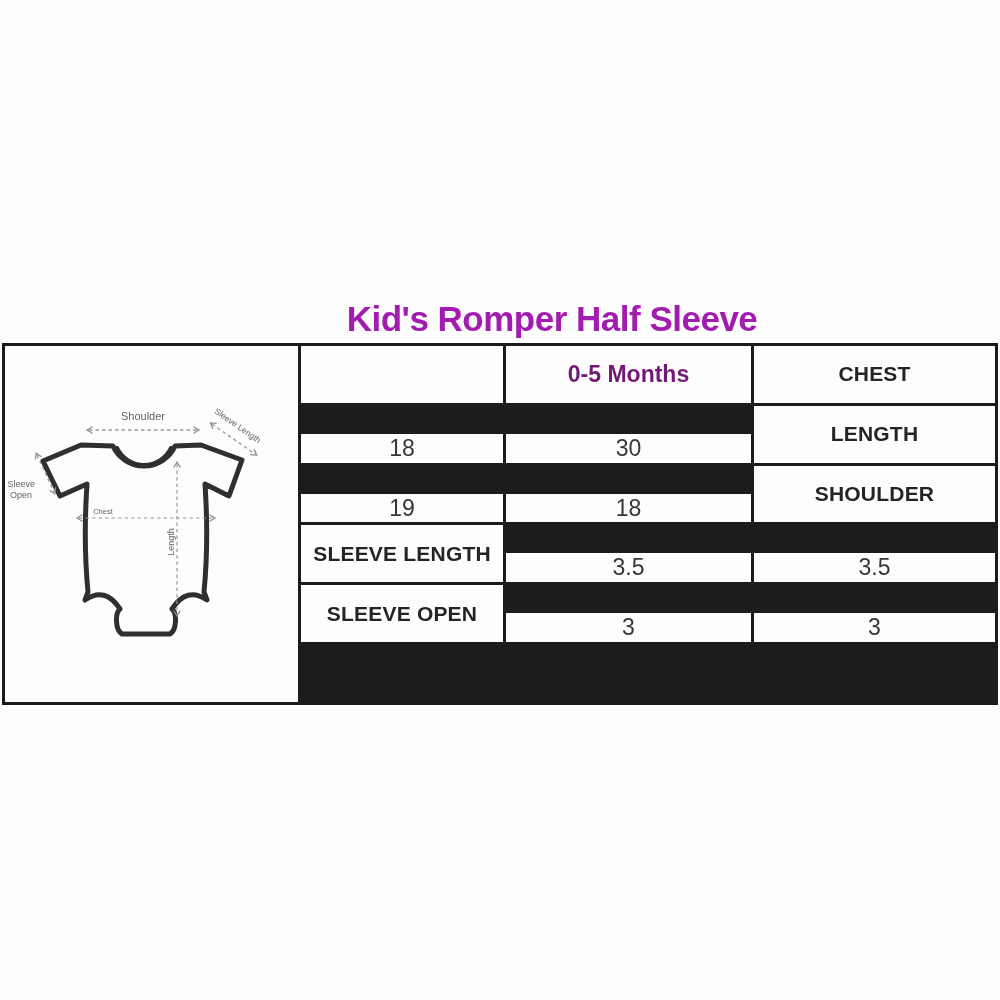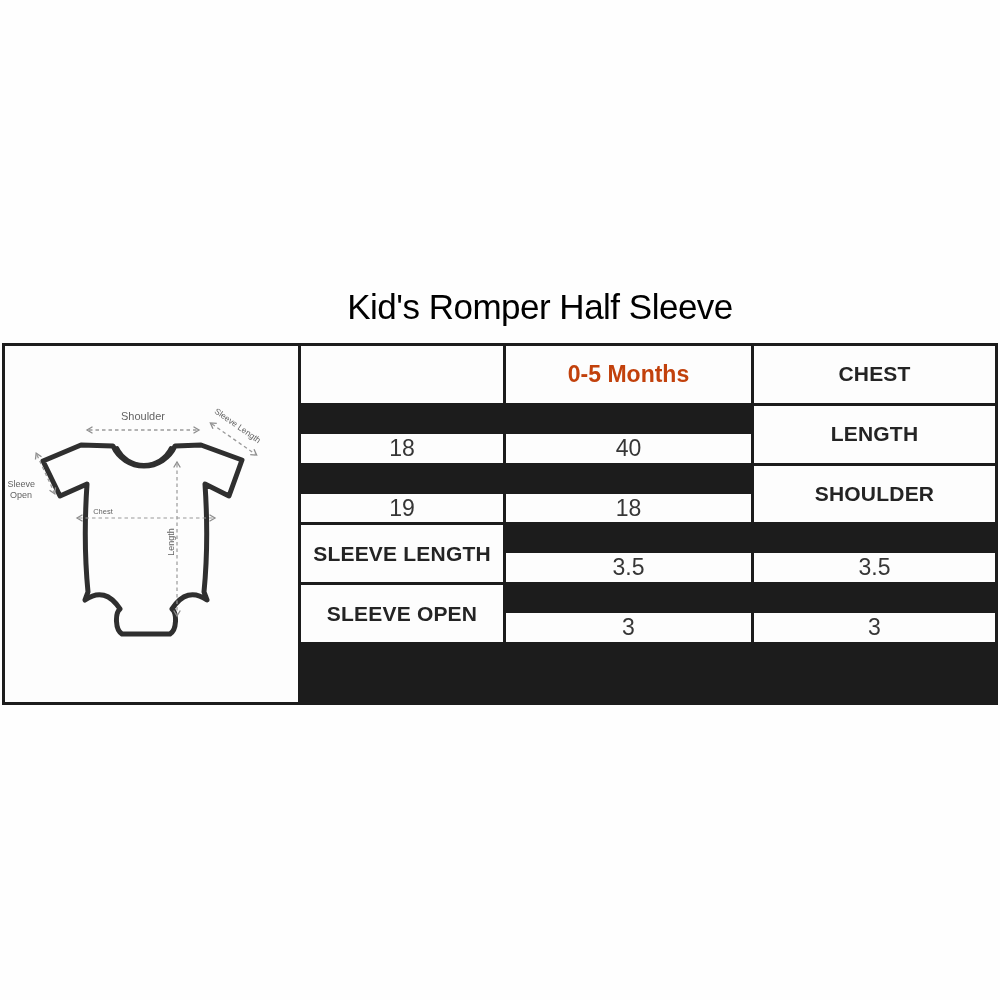--- a/index.html
+++ b/index.html
@@ -8,25 +8,25 @@
     background: #ffffff;
     font-family: "Liberation Sans", sans-serif;
     position: relative;
     color: #2b2b2b;
   }
   .page { position: absolute; inset: 0; background: #fefefe; }
   .title {
     position: absolute;
     left: 540px; top: 287px;
     transform: translateX(-50%);
-    margin: 0;
+    margin: 12px;
     font-size: 35px;
-    font-weight: 400;
+    font-weight: 700;
     letter-spacing: -0.5px;
-    color: #000000;
+    color: #a21caf;
     white-space: nowrap;
   }
   .chart {
     position: absolute;
     left: 2px; top: 343px;
     width: 996px; height: 362px;
     background: #1c1c1c;
     border: 3px solid #1c1c1c;
     box-sizing: border-box;
     display: grid;
@@ -40,21 +40,21 @@
     align-items: center;
     justify-content: center;
     overflow: hidden;
   }
   .diagram-cell {
     grid-column: 1;
     grid-row: 1 / 7;
     position: relative;
   }
   .diagram-cell svg { position: absolute; inset: 0; width: 100%; height: 100%; }
-  .header-cell { font-weight: 700; font-size: 23px; color: #c2410c; }
+  .header-cell { font-weight: 700; font-size: 23px; color: #701a75; }
   .label-cell  { font-weight: 700; font-size: 21px; color: #242424; letter-spacing: 0.2px; }
   .value-cell  { font-weight: 400; font-size: 23px; color: #363636; margin-top: 28px; }
   .dim-label { fill: #636363; font-family: "Liberation Sans", sans-serif; }
 </style>
 </head>
 <body>
 
 <div class="page">
 
   <h1 class="title">Kid's Romper Half Sleeve</h1>
@@ -107,21 +107,21 @@
         <line x1="172" y1="118" x2="172" y2="268" stroke="#9a9a9a" stroke-width="1.2" stroke-dasharray="3.5 3" marker-start="url(#arw)" marker-end="url(#arw)"></line>
         <text class="dim-label" x="169" y="196" font-size="9" text-anchor="middle" transform="rotate(-90 169 196)">Length</text>
       </svg>
     </div>
 
     <div class="cell header-cell"></div>
     <div class="cell header-cell">0-5 Months</div>
 
     <div class="cell label-cell">CHEST</div>
     <div class="cell value-cell">18</div>
-    <div class="cell value-cell">40</div>
+    <div class="cell value-cell">30</div>
 
     <div class="cell label-cell">LENGTH</div>
     <div class="cell value-cell">19</div>
     <div class="cell value-cell">18</div>
 
     <div class="cell label-cell">SHOULDER</div>
 
     <div class="cell label-cell">SLEEVE LENGTH</div>
     <div class="cell value-cell">3.5</div>
     <div class="cell value-cell">3.5</div>

